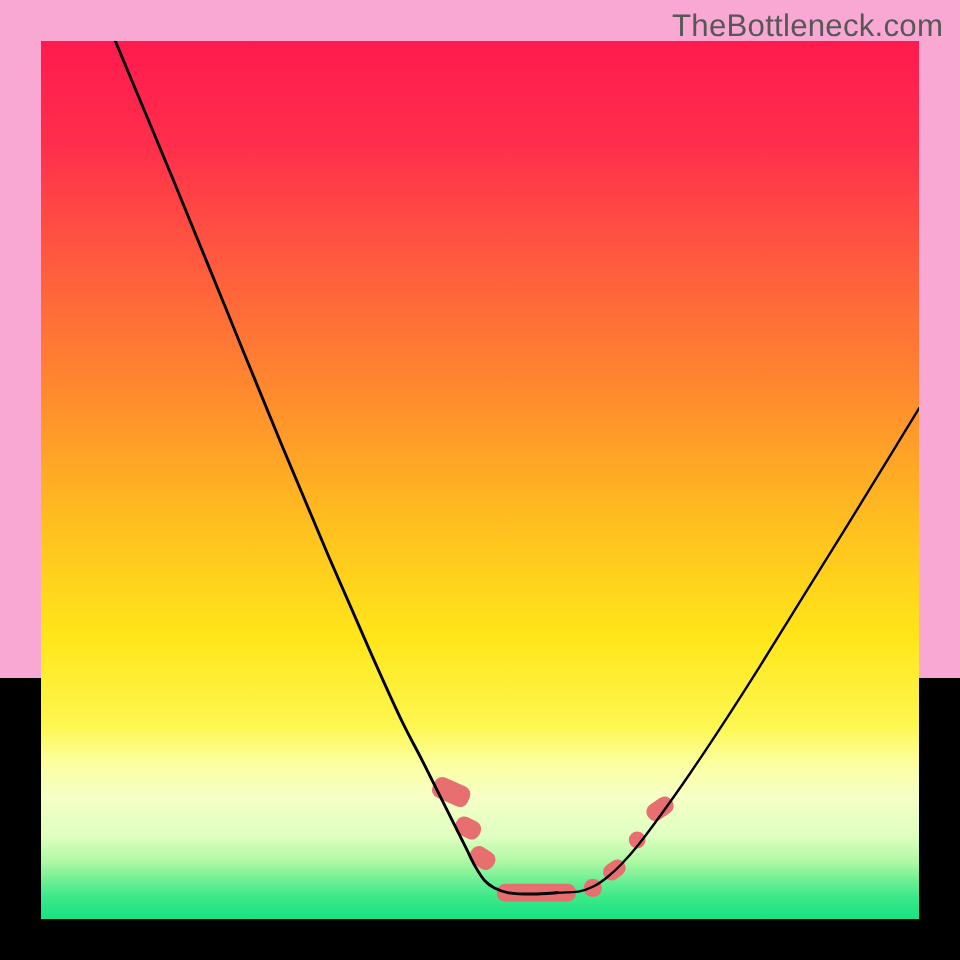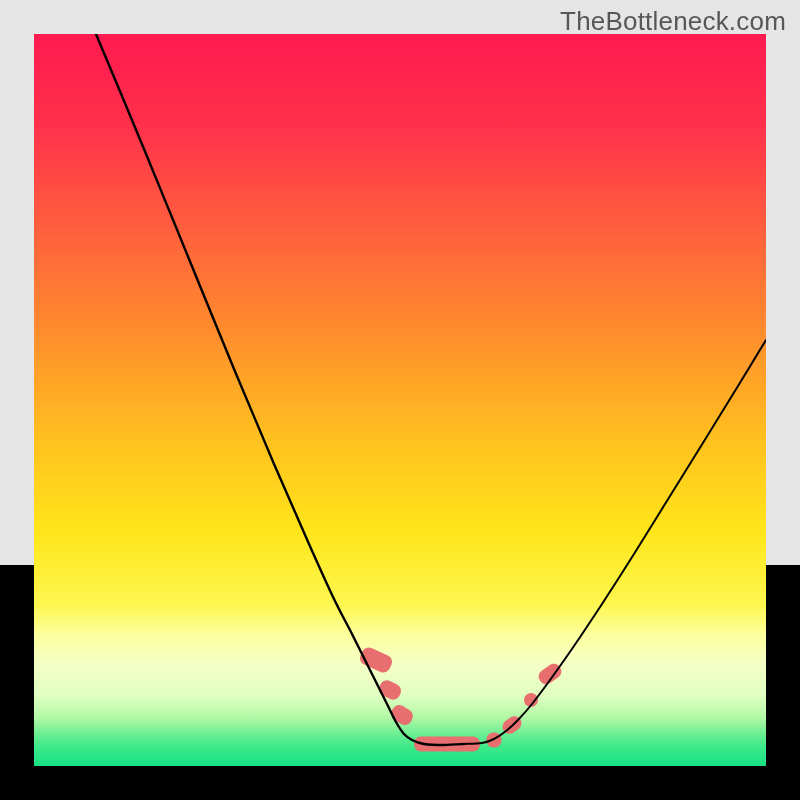--- a/index.html
+++ b/index.html
@@ -9,21 +9,21 @@
     height: 800px;
     background: #000;
     overflow: hidden;
   }
   .frame {
     position: absolute;
     left: 0;
     top: 0;
     width: 800px;
     height: 565px;
-    background: #e5e5e5;
+    background: #f9a8d4;
   }
   .plot {
     position: absolute;
     left: 34px;
     top: 34px;
     width: 732px;
     height: 732px;
     overflow: hidden;
   }
   .watermark {

